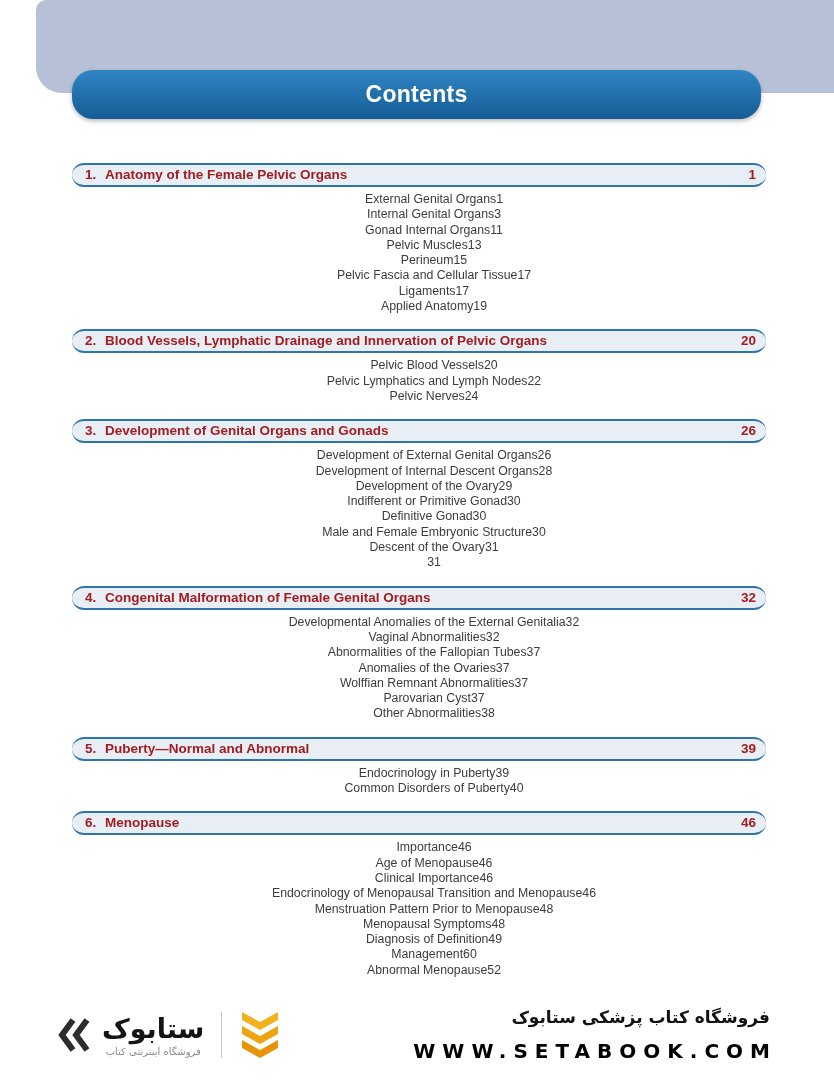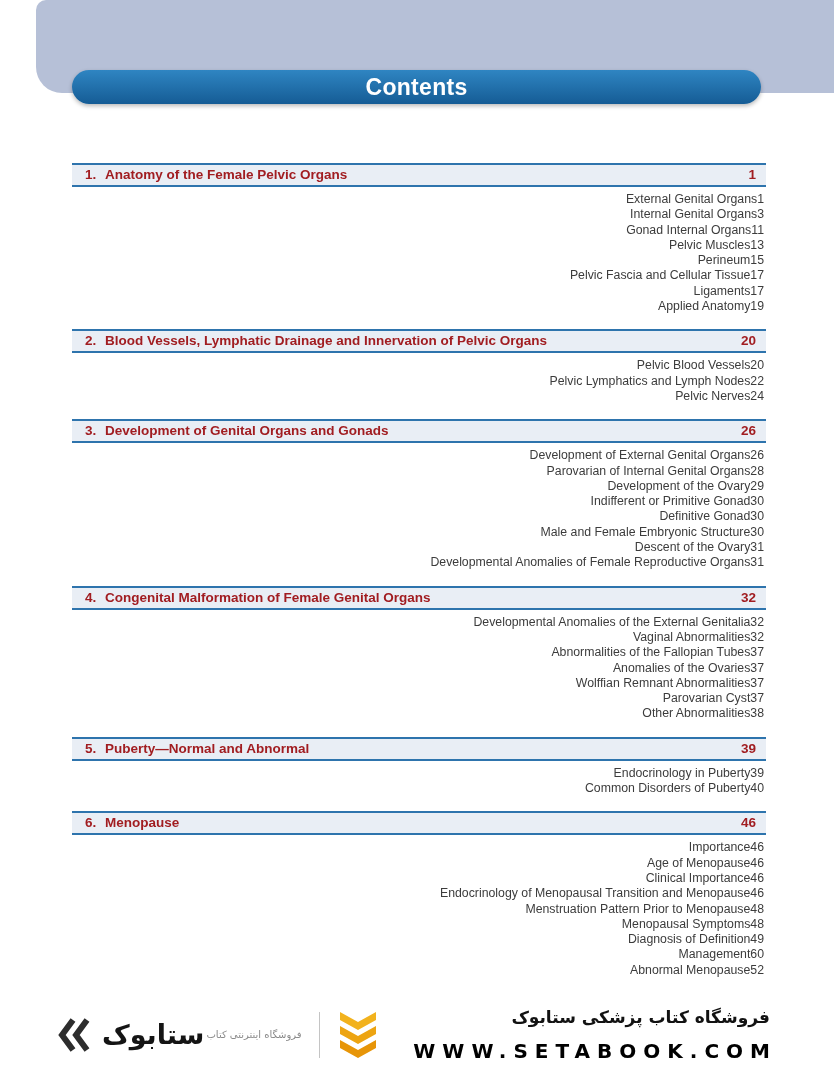--- a/index.html
+++ b/index.html
@@ -7,49 +7,49 @@
   .page {
     width: 834px; height: 1080px; position: relative; margin: 0 auto;
     background: #ffffff; overflow: hidden;
     font-family: "Liberation Sans", sans-serif;
   }
   .top-band {
     position: absolute; top: 0; left: 36px; right: 0; height: 93px;
     background: #b6c0d7; border-radius: 10px 0 0 26px;
   }
   .banner {
-    position: absolute; top: 70px; left: 72px; width: 689px; height: 34px;
+    position: absolute; top: 70px; left: 72px; width: 689px; height: 49px;
     background: linear-gradient(180deg, #2f85c2 0%, #155c95 100%);
     border-radius: 21px; display: flex; align-items: center; justify-content: center;
     box-shadow: 0 2px 4px rgba(0,0,0,.28);
     text-align: center;
   }
   .banner-title { color: #ffffff; font-size: 23px; font-weight: bold; letter-spacing: .3px; }
   .toc { position: absolute; top: 163px; left: 72px; width: 694px; }
   .chapter { margin-bottom: 7px; }
   .chapter-bar {
     display: flex; justify-content: space-between; align-items: center;
     background: #e9eef5; border-top: 2px solid #2e74ad; border-bottom: 2px solid #2e74ad;
     padding: 2px 10px 2px 13px; color: #a11d21; font-weight: bold;
-    font-size: 13.5px; line-height: 16px;
+    font-size: 13.5px; line-height: 16px; border-radius: 12px;
   }
   .ch-num { display: inline-block; min-width: 20px; }
   .ch-page { font-weight: bold; }
   .chapter-items { padding: 5px 2px 8px 32px; }
   .toc-row {
-    display: flex; justify-content: flex-end;
+    display: flex; justify-content: center;
     font-size: 12.3px; line-height: 15.3px; color: #3c3c3c;
   }
   .footer {
     position: absolute; left: 0; right: 0; bottom: 0; height: 85px; z-index: 2;
     background: #ffffff; display: flex; align-items: center; justify-content: space-between;
     padding: 4px 64px 10px 58px;
   }
   .logo { display: flex; align-items: center; gap: 10px; }
-  .logo-text { display: flex; align-items: center; gap: 2px; justify-content: center; }
+  .logo-text { display: flex; flex-direction: column; align-items: center; gap: 2px; justify-content: center; }
   .wordmark { font-size: 27px; font-weight: bold; color: #141414; font-family: "DejaVu Sans", sans-serif; }
   .tagline { font-size: 10px; color: #8a8a8a; font-family: "DejaVu Sans", sans-serif; }
   .logo-divider { width: 1px; height: 46px; background: #c4c4c4; margin: 0 7px; }
   .footer-right { text-align: right; }
   .store-name { font-size: 17px; font-weight: bold; color: #121212; margin-bottom: 12px; font-family: "DejaVu Sans", sans-serif; }
   .website { font-size: 20px; font-weight: 700; color: #000; letter-spacing: 7px; margin-right: -7px; font-family: "DejaVu Sans", sans-serif; }
 </style>
 </head>
 <body>
 
@@ -126,21 +126,21 @@
         <div class="chapter-bar">
           <span class="ch-title"><span class="ch-num">3.</span>Development of Genital Organs and Gonads</span>
           <span class="ch-page">26</span>
         </div>
         <div class="chapter-items">
           <div class="toc-row">
             <span class="row-label">Development of External Genital Organs</span>
             <span class="row-page">26</span>
           </div>
           <div class="toc-row">
-            <span class="row-label">Parovarian of Internal Genital Organs</span>
+            <span class="row-label">Development of Internal Descent Organs</span>
             <span class="row-page">28</span>
           </div>
           <div class="toc-row">
             <span class="row-label">Development of the Ovary</span>
             <span class="row-page">29</span>
           </div>
           <div class="toc-row">
             <span class="row-label">Indifferent or Primitive Gonad</span>
             <span class="row-page">30</span>
           </div>
@@ -150,21 +150,20 @@
           </div>
           <div class="toc-row">
             <span class="row-label">Male and Female Embryonic Structure</span>
             <span class="row-page">30</span>
           </div>
           <div class="toc-row">
             <span class="row-label">Descent of the Ovary</span>
             <span class="row-page">31</span>
           </div>
           <div class="toc-row">
-            <span class="row-label">Developmental Anomalies of Female Reproductive Organs</span>
             <span class="row-page">31</span>
           </div>
         </div>
       </section>
       <section class="chapter">
         <div class="chapter-bar">
           <span class="ch-title"><span class="ch-num">4.</span>Congenital Malformation of Female Genital Organs</span>
           <span class="ch-page">32</span>
         </div>
         <div class="chapter-items">

